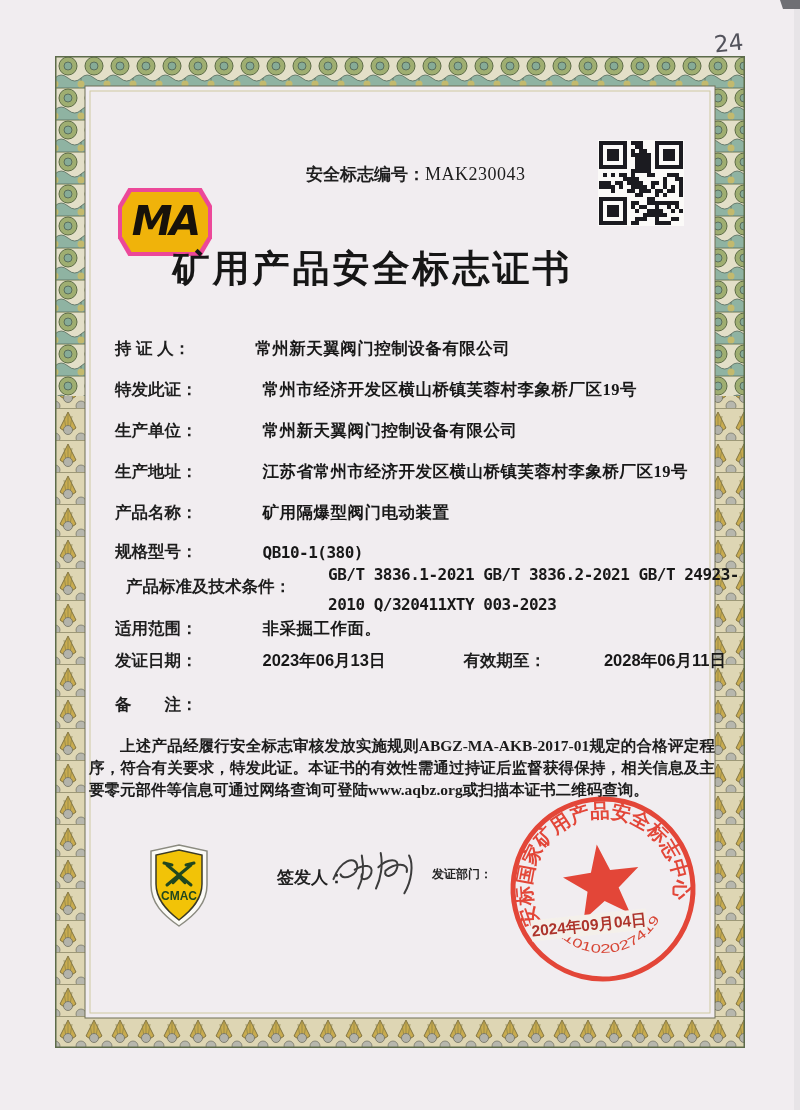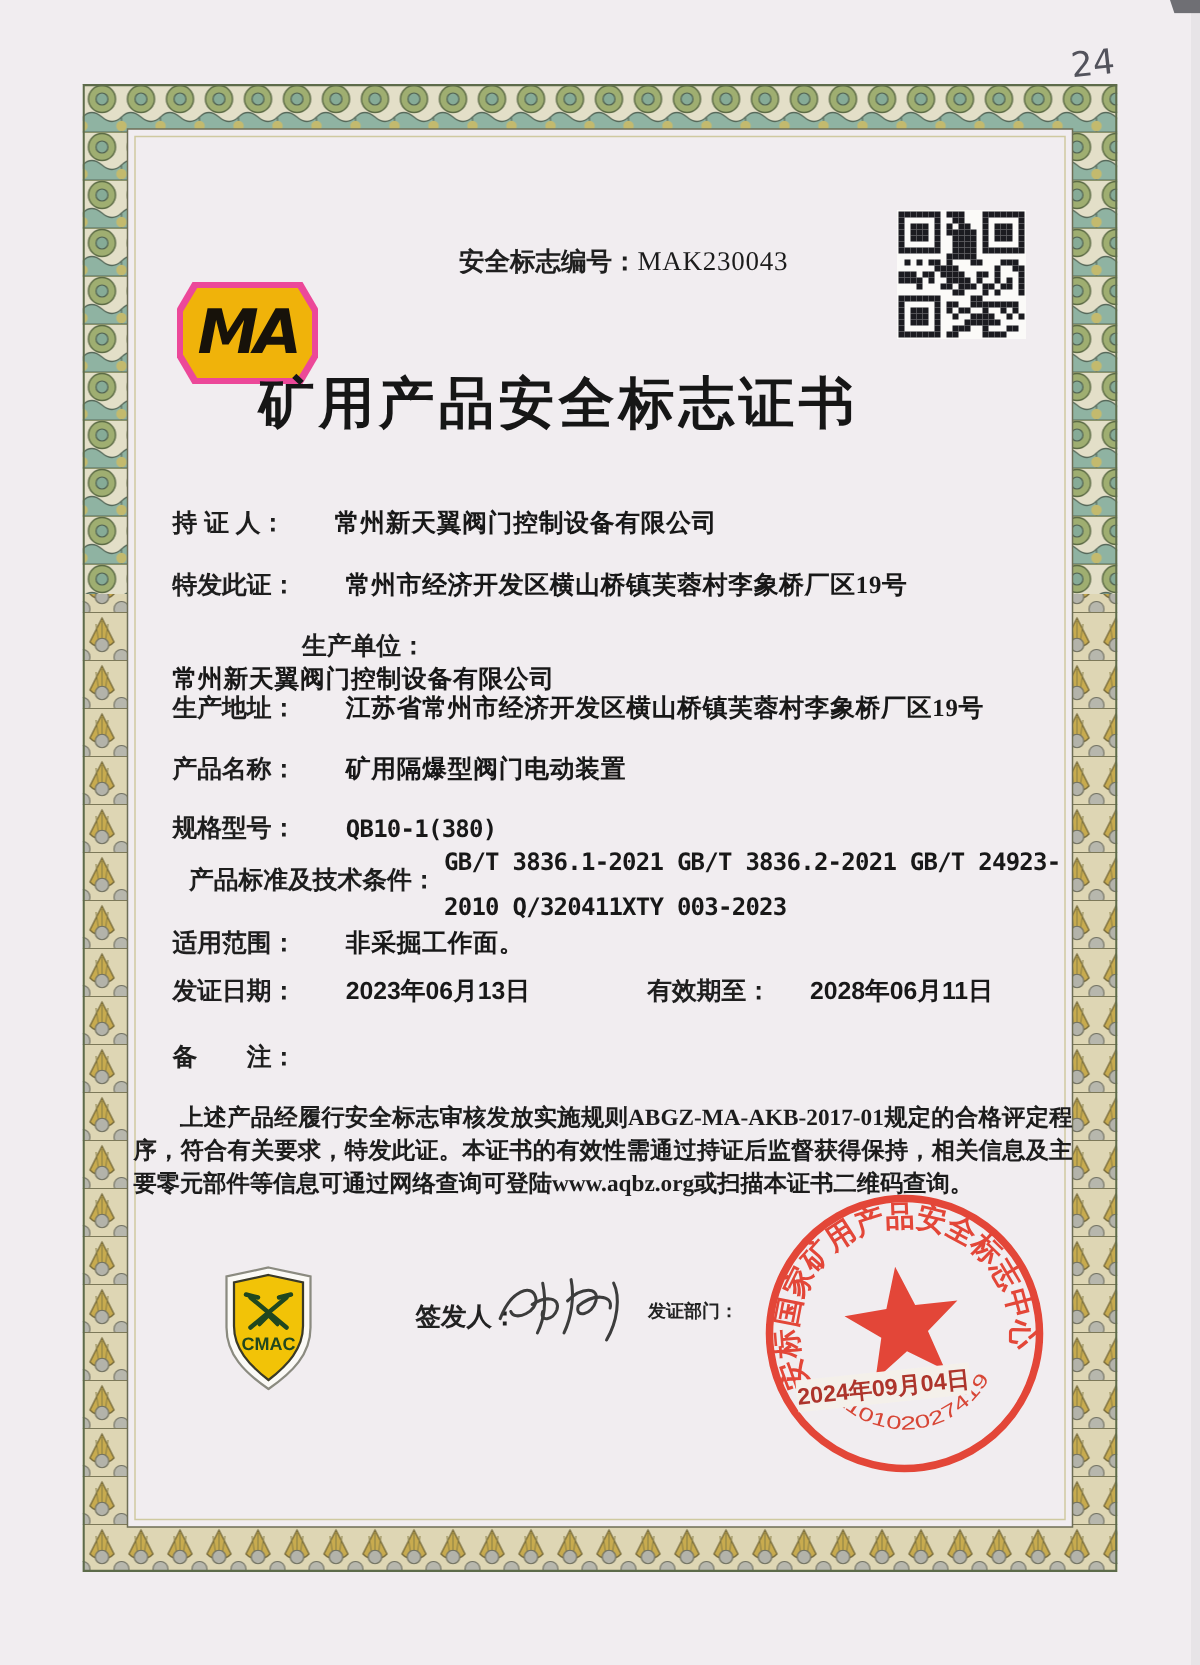--- a/index.html
+++ b/index.html
@@ -30,21 +30,21 @@
   
   .cert-no{left:306px;top:163px;display:flex;align-items:baseline;}
   .cert-no-label{font-size:17px;font-weight:700;color:#1f1f1f;}
   .cert-no-value{font-size:18px;font-family:"Liberation Serif",serif;color:#1c1c1c;letter-spacing:.5px;}
   
   .title{left:0;top:244px;width:745px;text-align:center;font-size:37px;font-weight:900;
     letter-spacing:3px;color:#161616;}
   
   .row{position:absolute;left:115px;display:flex;align-items:center;}
   .lbl{white-space:pre;font-size:16.5px;font-weight:700;color:#1e1e1e;flex:none;}
-  .val{font-size:16.5px;font-weight:700;color:#181818;}
+  .val{font-size:16.5px;font-weight:700;color:#181818;margin-left:32px;}
   .val-kai{font-family:"Liberation Serif",serif;letter-spacing:.5px;}
   .val-num{font-family:"DejaVu Sans Mono",monospace;letter-spacing:-.5px;font-size:16px;}
   .gap-sm{width:33px;flex:none;}
   .std-val{left:296px;top:560px;width:416px;line-height:30px;position:absolute;}
   .dates-row{left:115px;top:650px;}
   .dates-gap{width:78px;flex:none;}
   
   .statement{left:89px;top:735px;width:626px;font-size:15.5px;line-height:22px;
     font-weight:700;text-indent:2em;text-align:justify;color:#1c1c1c;
     font-family:"Liberation Serif",serif;}
@@ -347,21 +347,21 @@
 <div class="row" style="top:338px;">
   <span class="lbl">持 证 人：</span>
     <span class="gap-sm"></span>
   <span class="val val-kai">常州新天翼阀门控制设备有限公司</span>
 </div>
 <div class="row" style="top:379px;">
   <span class="lbl">特发此证：</span>
     <span class="gap-sm"></span>
   <span class="val val-kai">常州市经济开发区横山桥镇芙蓉村李象桥厂区19号</span>
 </div>
-<div class="row" style="top:420px;flex-direction:column;">
+<div class="row" style="top:420px;">
   <span class="lbl">生产单位：</span>
     <span class="gap-sm"></span>
   <span class="val val-kai">常州新天翼阀门控制设备有限公司</span>
 </div>
 <div class="row" style="top:461px;">
   <span class="lbl">生产地址：</span>
     <span class="gap-sm"></span>
   <span class="val val-kai">江苏省常州市经济开发区横山桥镇芙蓉村李象桥厂区19号</span>
 </div>
 <div class="row" style="top:502px;">

